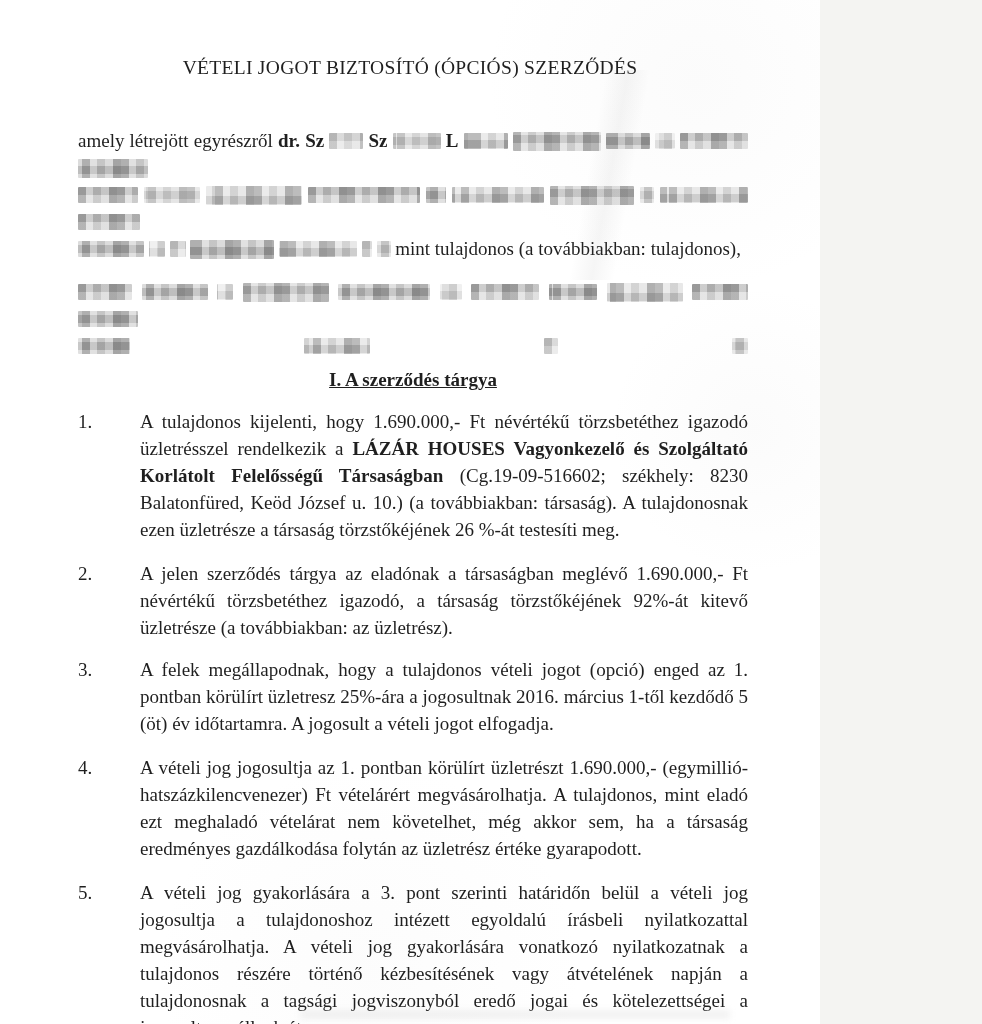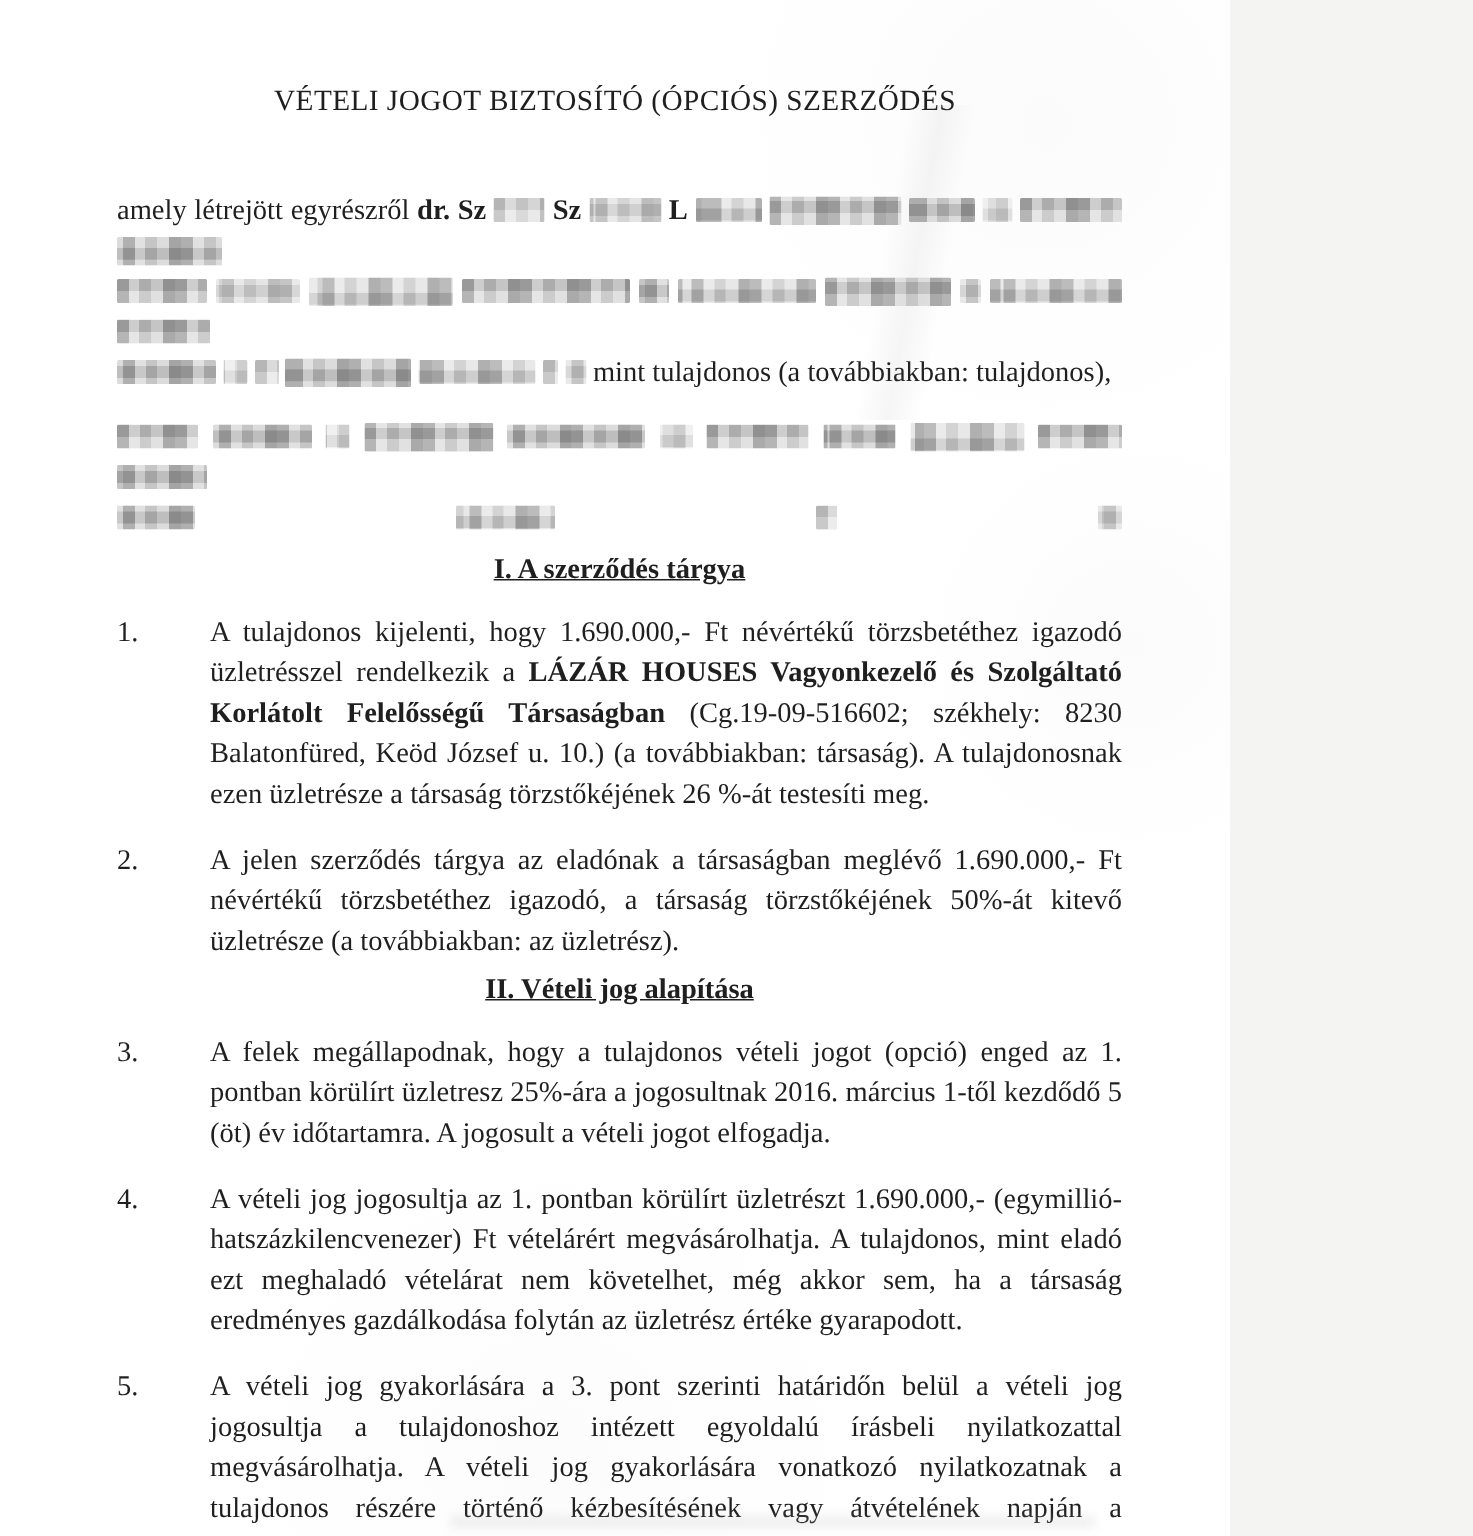--- a/index.html
+++ b/index.html
@@ -144,24 +144,23 @@
       <div class="inum">1.</div>
       <div class="itext">
         <span>A tulajdonos kijelenti, hogy 1.690.000,- Ft névértékű törzsbetéthez igazodó üzletrésszel rendelkezik a</span>
         <span class="b">LÁZÁR HOUSES Vagyonkezelő és Szolgáltató Korlátolt Felelősségű Társaságban</span>
         <span>(Cg.19-09-516602; székhely: 8230 Balatonfüred, Keöd József u. 10.) (a továbbiakban: társaság). A tulajdonosnak ezen üzletrésze a társaság törzstőkéjének 26 %-át testesíti meg.</span>
       </div>
     </div>
 
     <div class="item m-i2">
       <div class="inum">2.</div>
-      <div class="itext">A jelen szerződés tárgya az eladónak a társaságban meglévő 1.690.000,- Ft névértékű törzsbetéthez igazodó, a társaság törzstőkéjének 50%-át kitevő üzletrésze (a továbbiakban: az üzletrész).</div>
+      <div class="itext">A jelen szerződés tárgya az eladónak a társaságban meglévő 1.690.000,- Ft névértékű törzsbetéthez igazodó, a társaság törzstőkéjének 92%-át kitevő üzletrésze (a továbbiakban: az üzletrész).</div>
     </div>
 
-    <div class="heading m-h2">II. Vételi jog alapítása</div>
 
     <div class="item m-i3">
       <div class="inum">3.</div>
       <div class="itext">A felek megállapodnak, hogy a tulajdonos vételi jogot (opció) enged az 1. pontban körülírt üzletresz 25%-ára a jogosultnak 2016. március 1-től kezdődő 5 (öt) év időtartamra. A jogosult a vételi jogot elfogadja.</div>
     </div>
 
     <div class="item m-i4">
       <div class="inum">4.</div>
       <div class="itext">A vételi jog jogosultja az 1. pontban körülírt üzletrészt 1.690.000,- (egymillió-hatszázkilencvenezer) Ft vételárért megvásárolhatja. A tulajdonos, mint eladó ezt meghaladó vételárat nem követelhet, még akkor sem, ha a társaság eredményes gazdálkodása folytán az üzletrész értéke gyarapodott.</div>
     </div>

